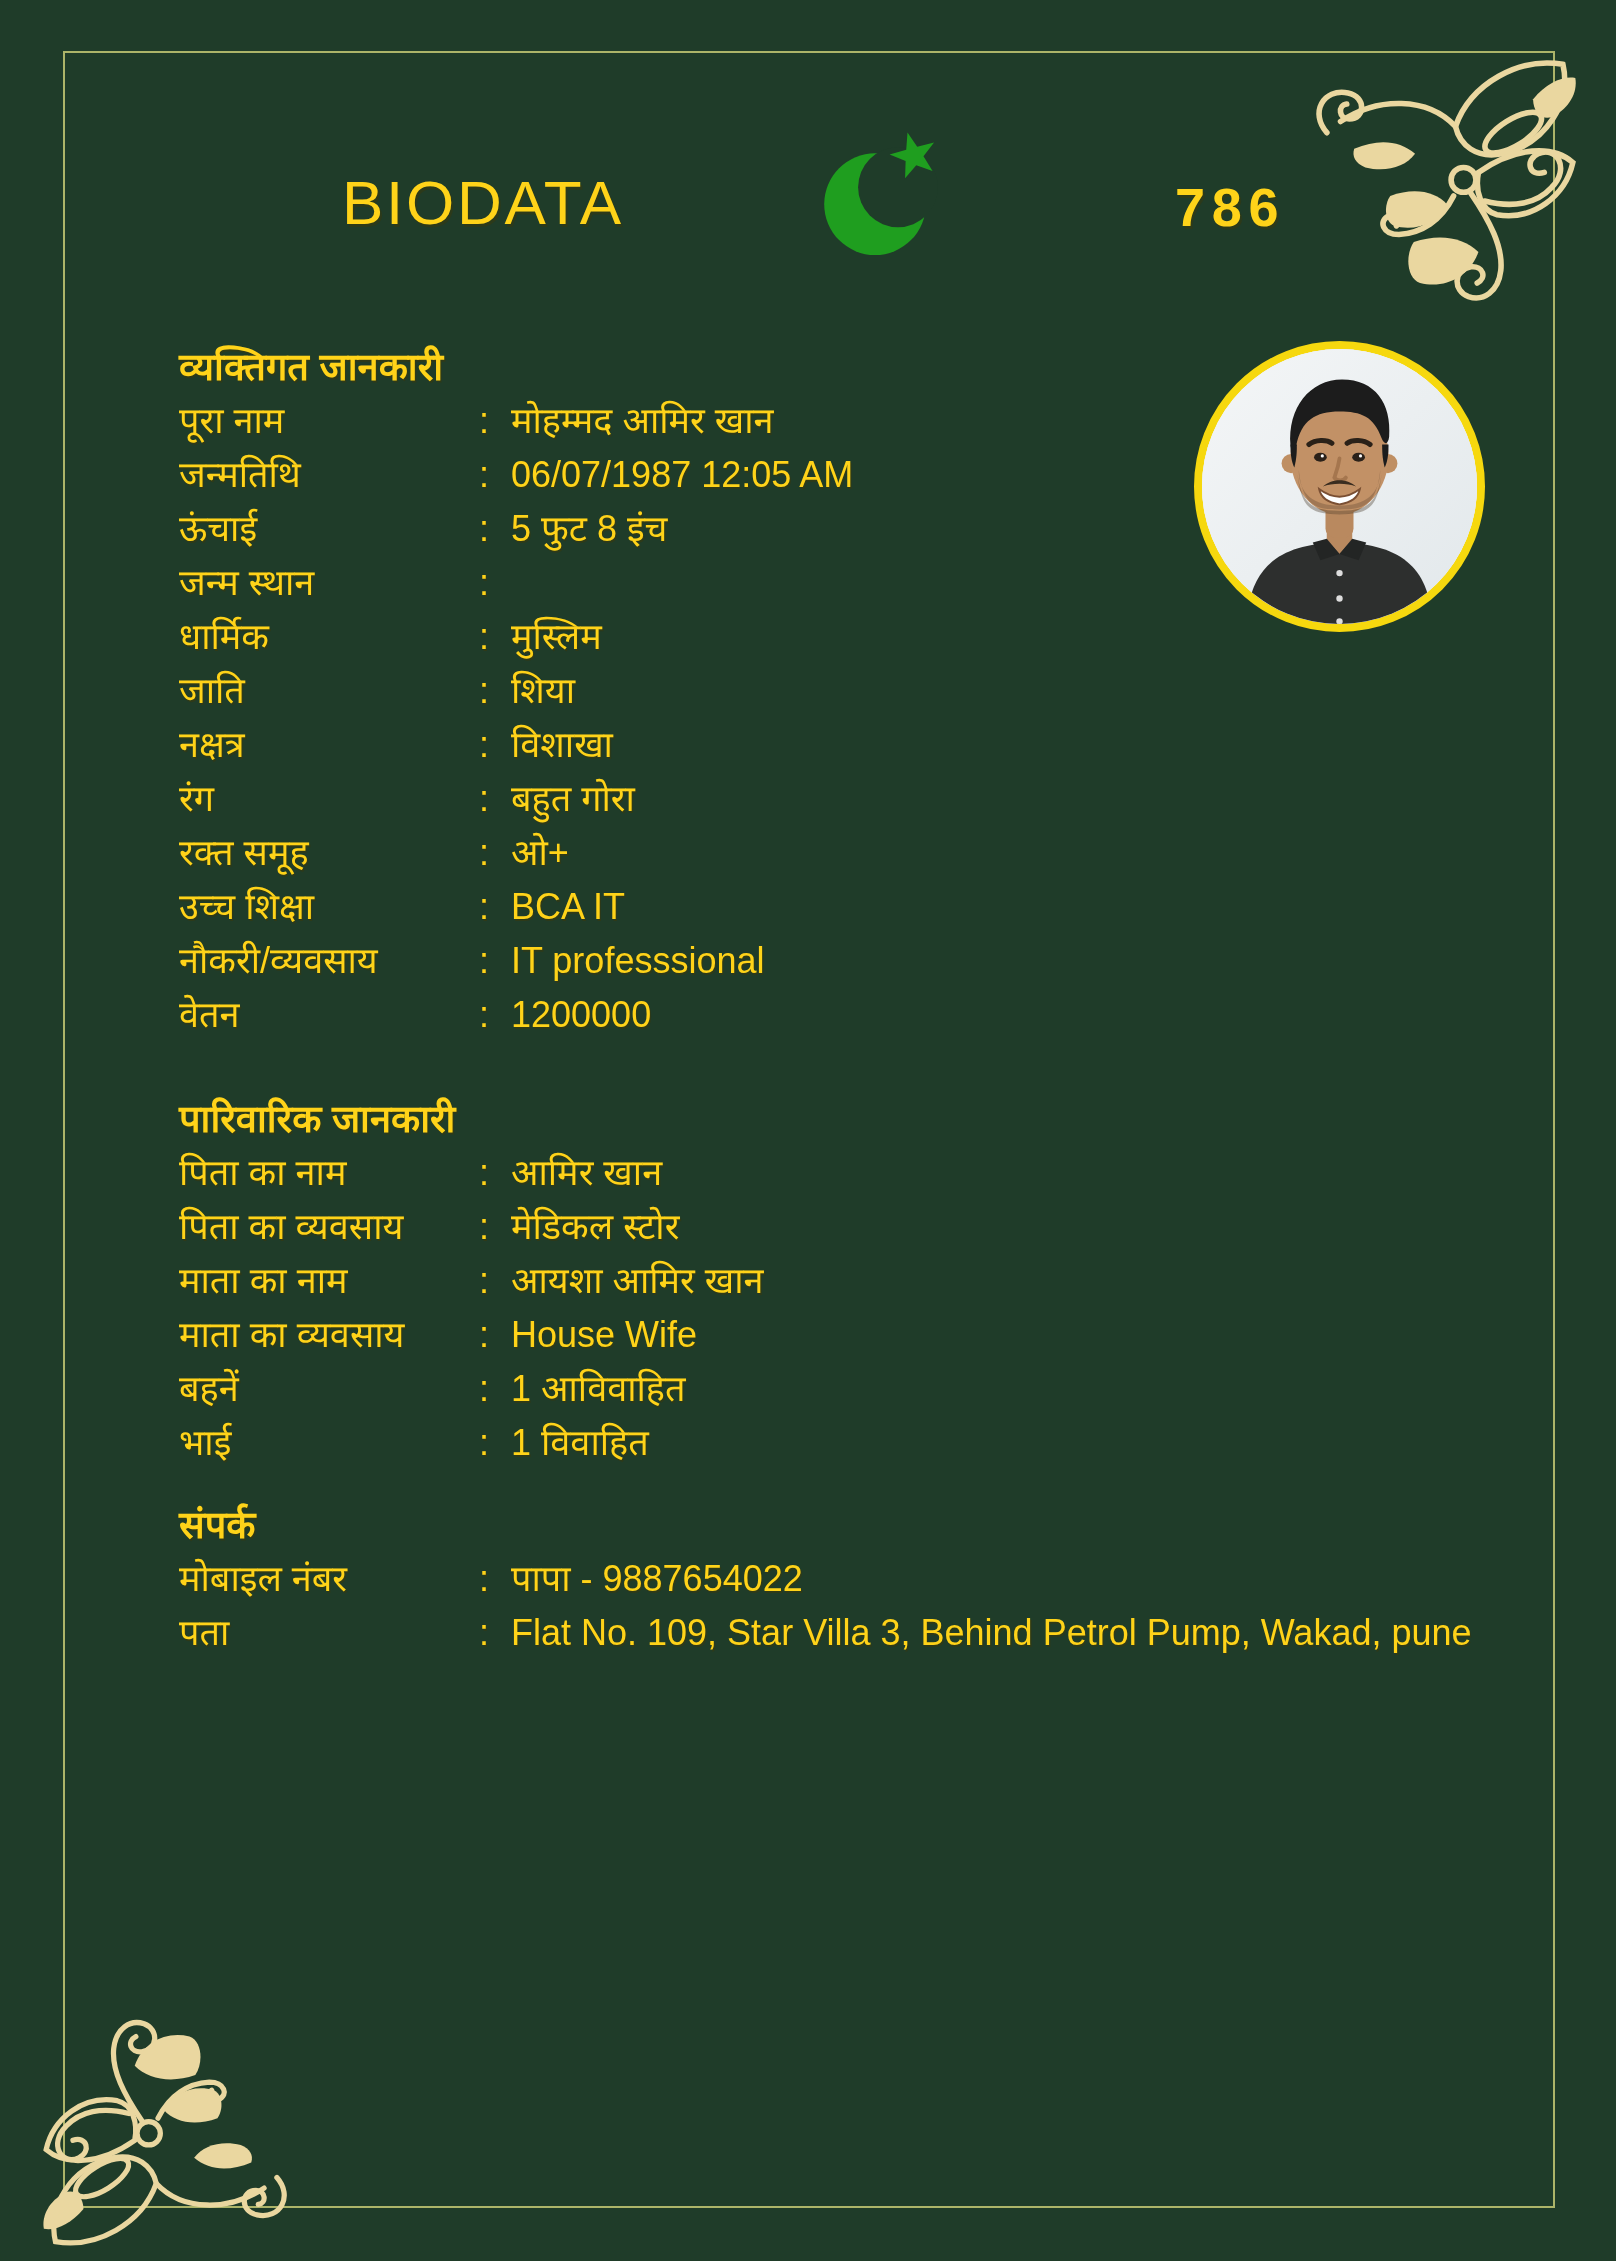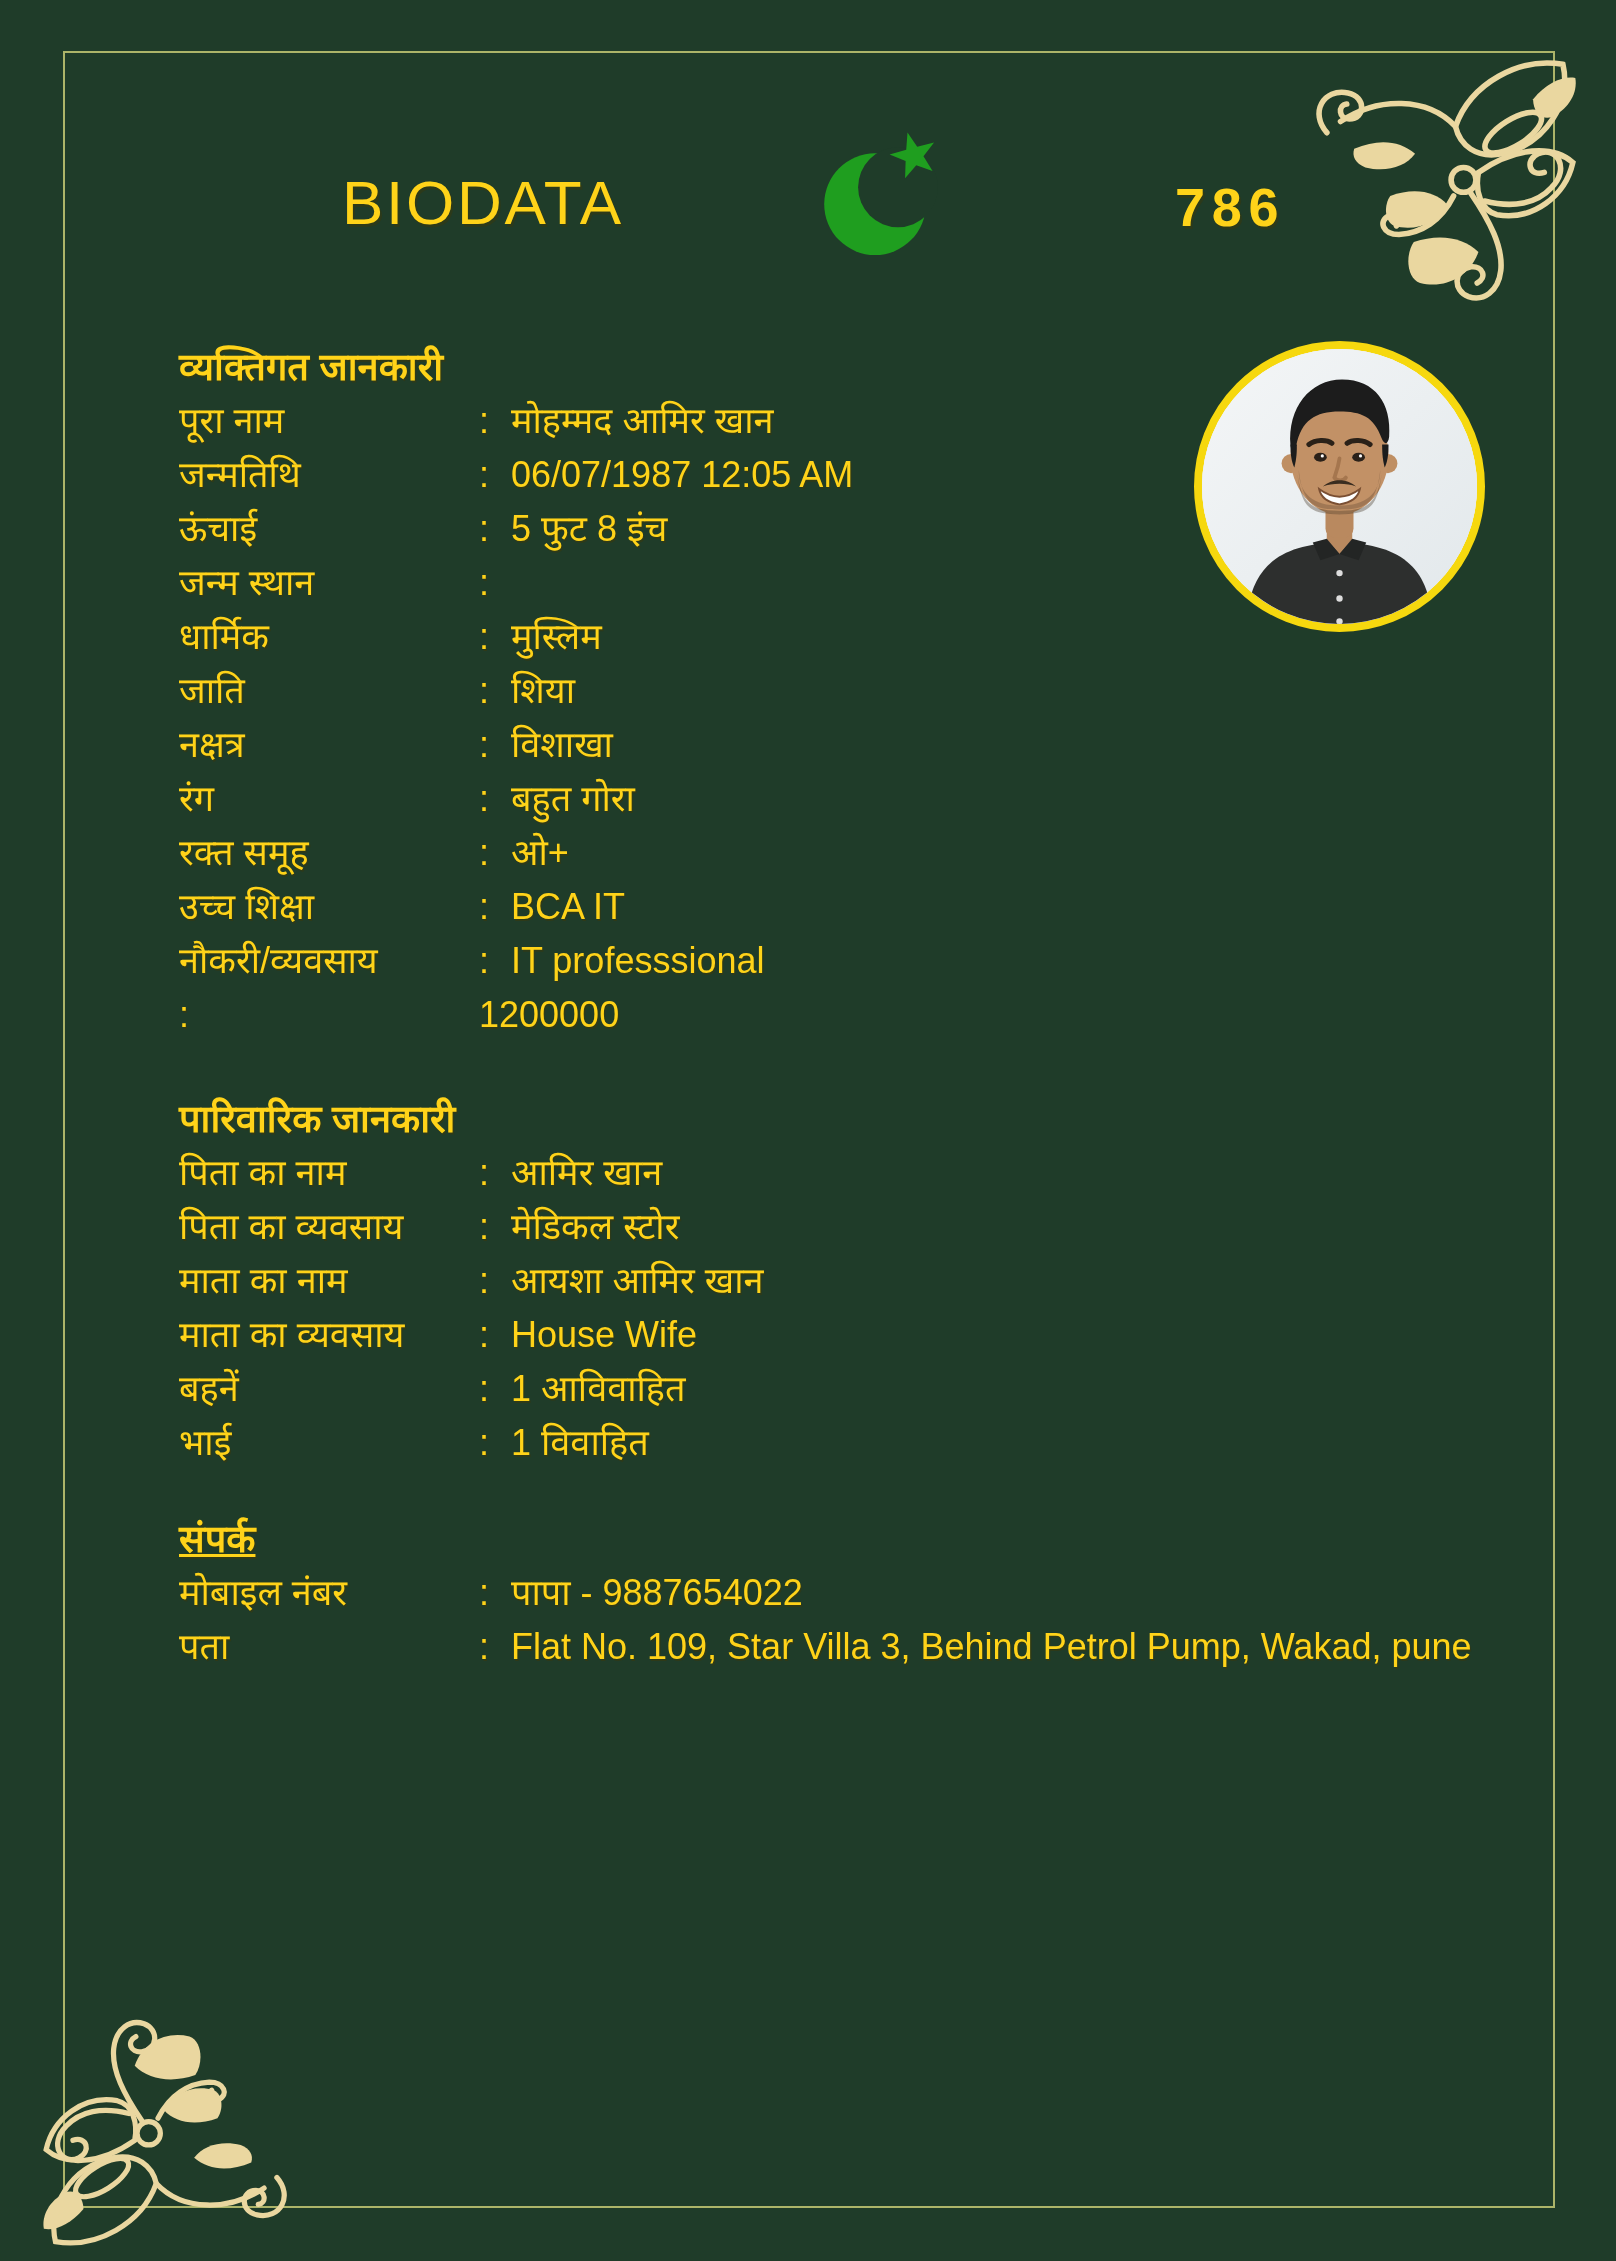--- a/index.html
+++ b/index.html
@@ -54,21 +54,21 @@
     position:absolute;left:179px;top:340px;width:1312px;
   }
   .sec-header{
     font-size:38px;font-weight:700;
     height:54px;line-height:54px;
     color:var(--yellow);
     text-shadow:1.3px 2px 0 rgba(70,55,0,0.4);
     white-space:nowrap;
   }
   .sec-header.gap-family{margin-top:50px;}
-  .sec-header.gap-contact{margin-top:42px;text-decoration:underline;}
+  .sec-header.gap-contact{margin-top:28px;}
   .row{
     display:grid;
     grid-template-columns:300px 32px auto;
     font-size:36px;font-weight:400;
     line-height:54px;
     color:var(--yellow);
     text-shadow:1.3px 2px 0 rgba(70,55,0,0.4);
   }
   .row .lab{white-space:nowrap;}
   .row .sep{text-align:left;}
@@ -221,20 +221,21 @@
       <div class="lab">उच्च शिक्षा</div>
       <div class="sep">:</div>
       <div class="val">BCA IT</div>
     </div>
     <div class="row">
       <div class="lab">नौकरी/व्यवसाय</div>
       <div class="sep">:</div>
       <div class="val">IT professsional</div>
     </div>
     <div class="row">
+      <div class="lab">वेतन</div>
       <div class="sep">:</div>
       <div class="val">1200000</div>
     </div>
     <div class="sec-header gap-family">पारिवारिक जानकारी</div>
     <div class="row">
       <div class="lab">पिता का नाम</div>
       <div class="sep">:</div>
       <div class="val">आमिर खान</div>
     </div>
     <div class="row">

